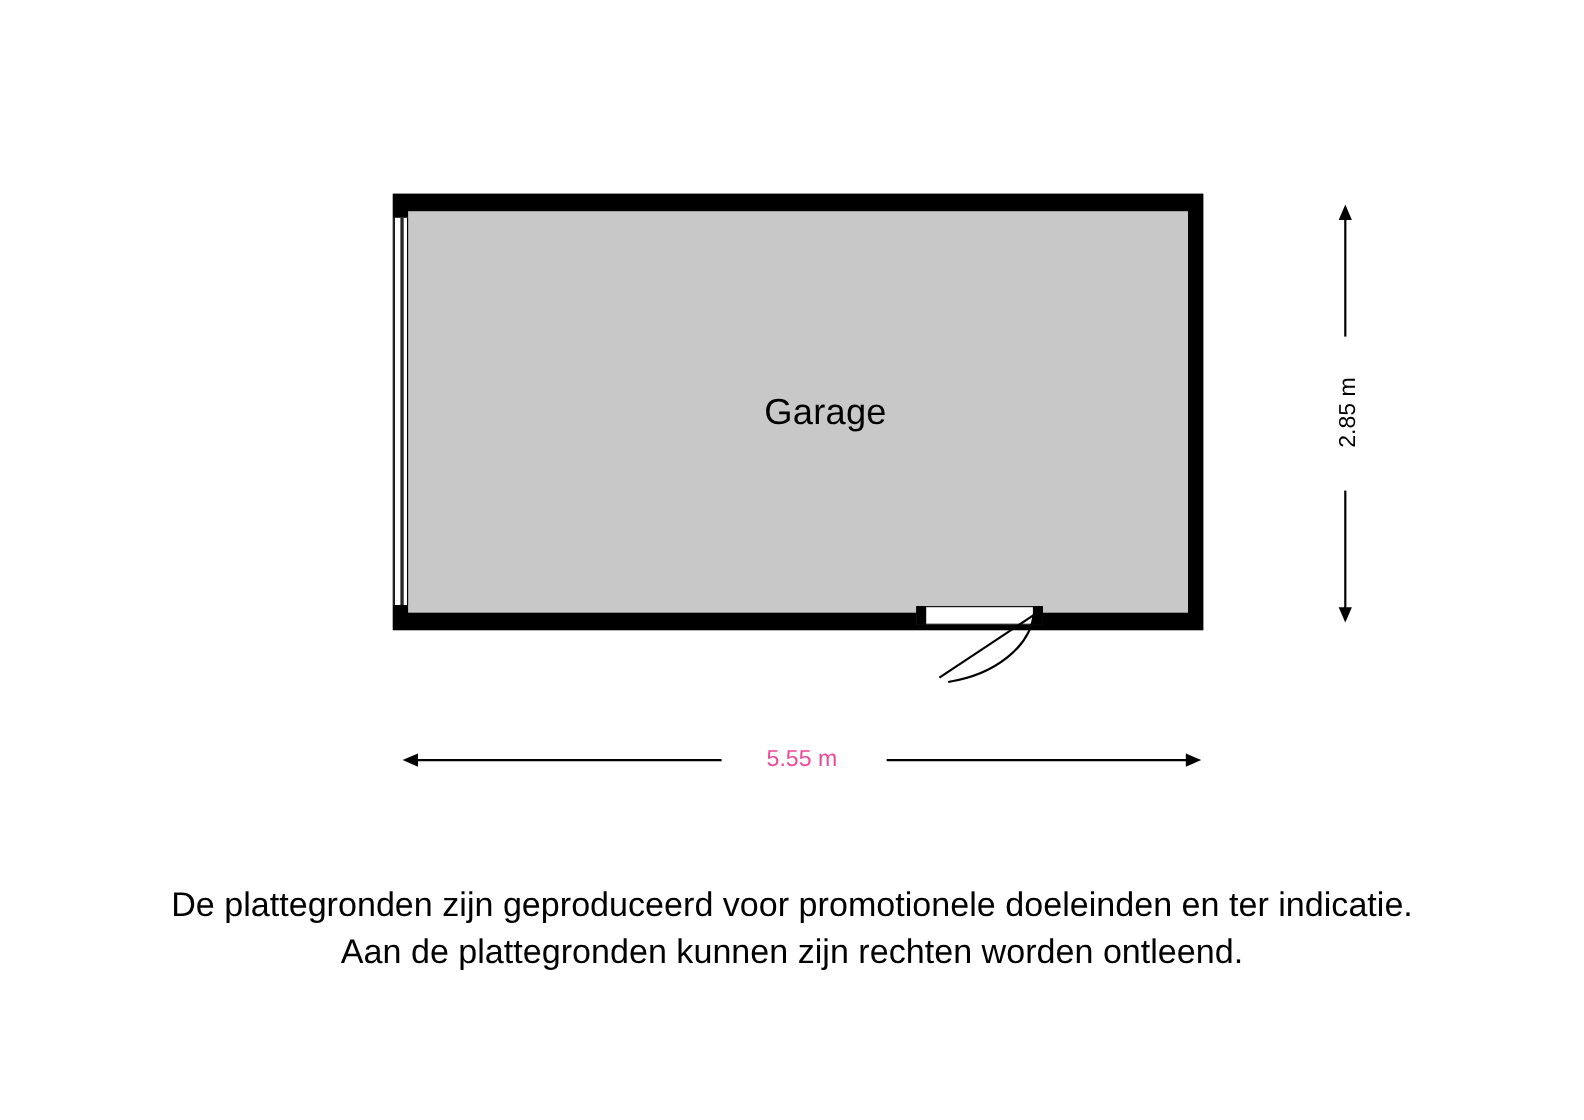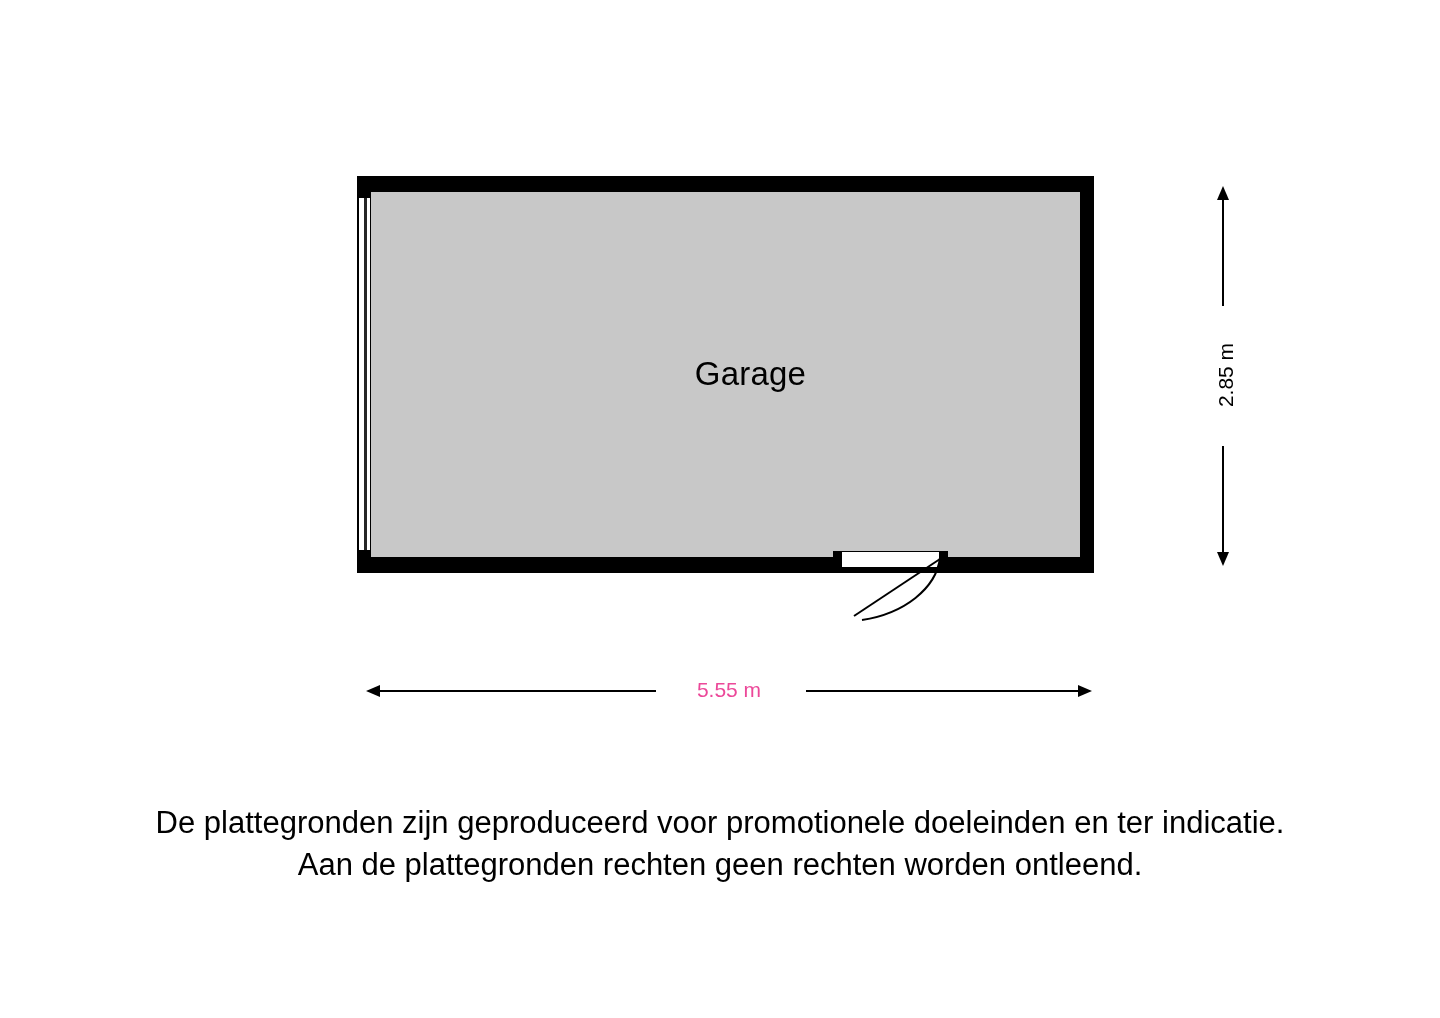--- a/index.html
+++ b/index.html
@@ -213,16 +213,16 @@
     <polygon points="0,23 14,17 14,29" fill="#000000"></polygon>
     <polygon points="726,23 712,17 712,29" fill="#000000"></polygon>
     <rect x="290" y="6" width="150" height="34" fill="#ffffff"></rect>
   </svg>
   <div class="dim-h-label">
     <span>5.55 m</span>
   </div>
 
   <div class="disclaimer">
     <span class="line1">De plattegronden zijn geproduceerd voor promotionele doeleinden en ter indicatie.</span>
-    <span class="line2">Aan de plattegronden rechten geen rechten worden ontleend.</span>
+    <span class="line2">Aan de plattegronden kunnen zijn rechten worden ontleend.</span>
   </div>
 
 </div>
 
 </body></html>

